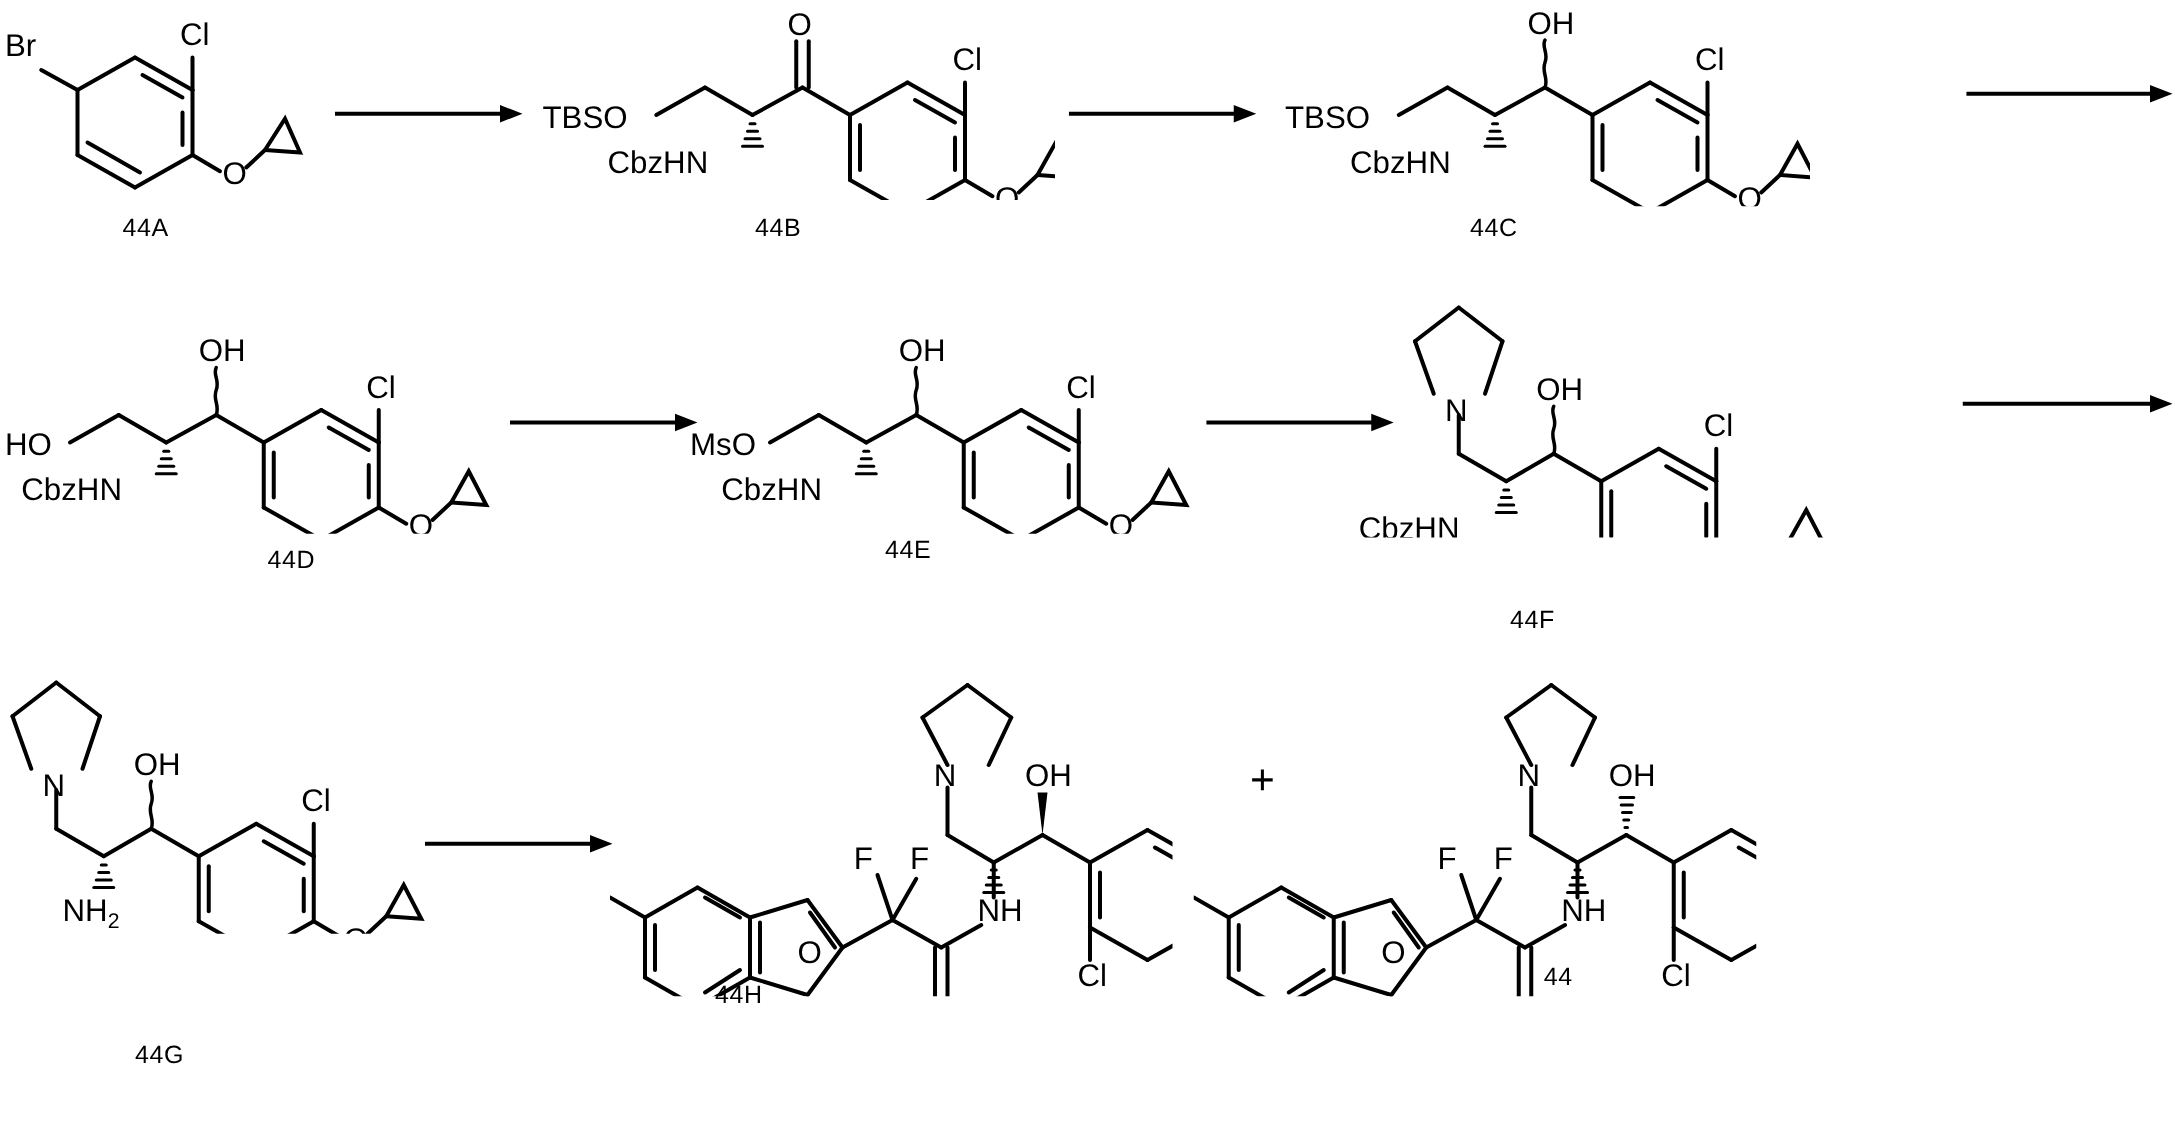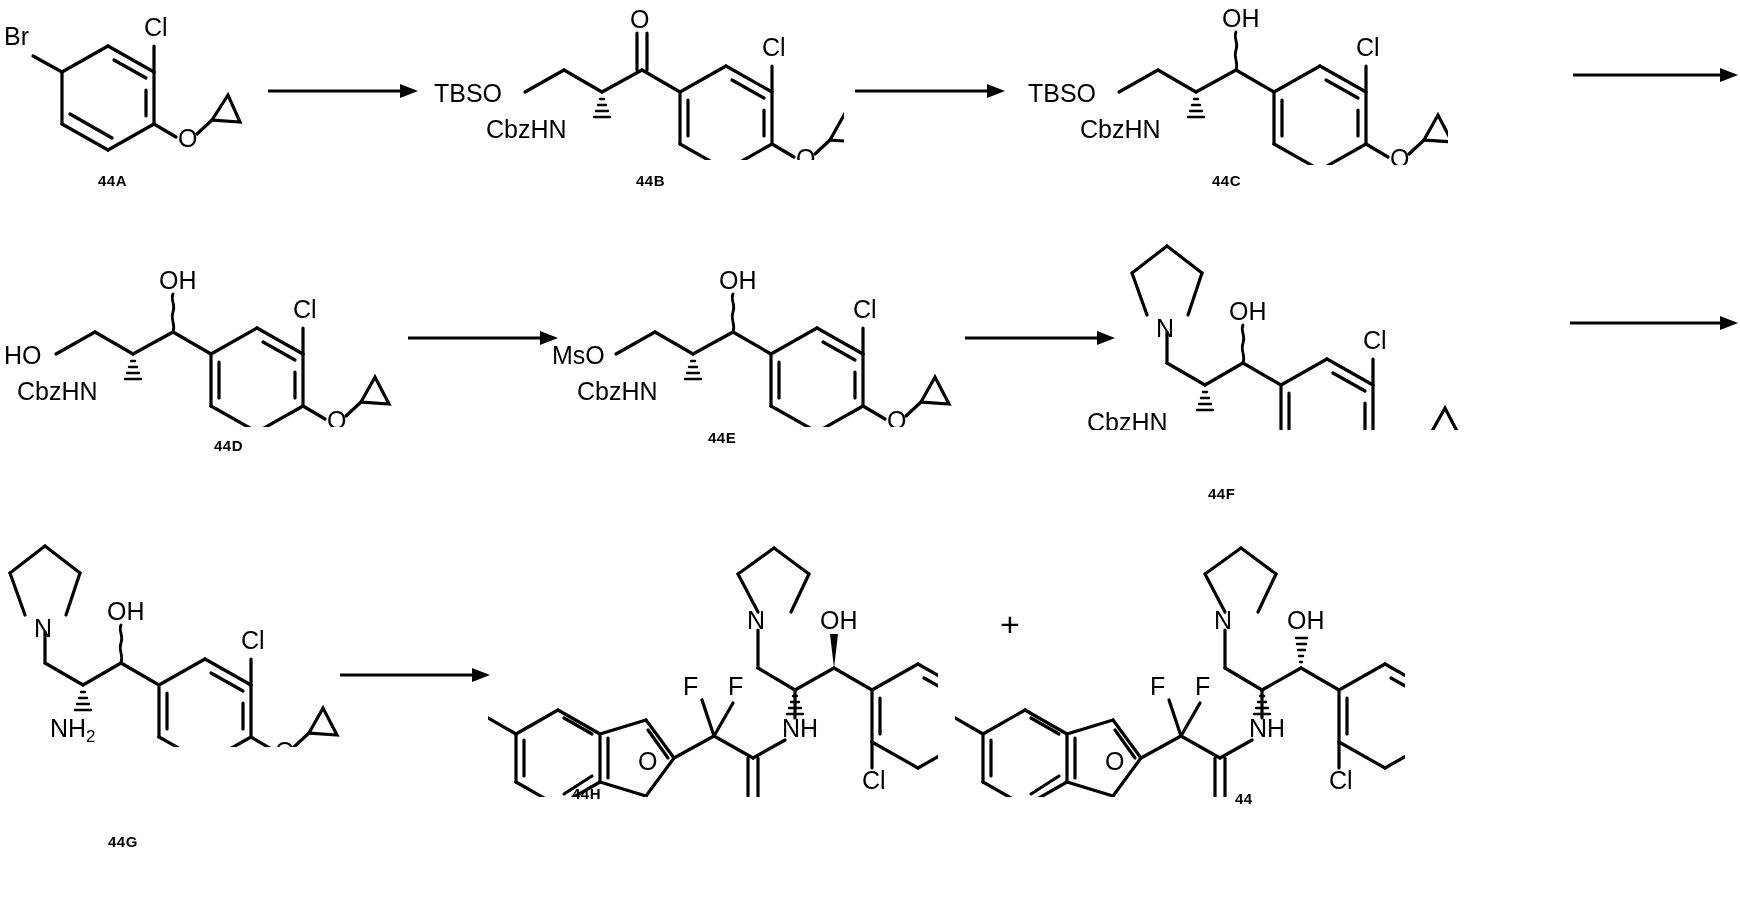--- a/index.html
+++ b/index.html
@@ -1,20 +1,20 @@
 <!DOCTYPE html>
 <html><head>
 <meta charset="utf-8">
 <style>
   html,body{margin:0;padding:0;background:#fff;}
   body{width:1740px;height:909px;font-family:"Liberation Sans",sans-serif;color:#000;overflow:hidden;}
   #scheme{position:relative;width:1439px;height:909px;}
   svg{display:block;}
   .stage{position:absolute;}
-  .lbl{position:absolute;font-weight:bold;font-size:15px;font-family:"Liberation Sans",sans-serif;letter-spacing:.5px;}
+  .lbl{position:absolute;font-weight:normal;font-size:20px;font-family:"Liberation Sans",sans-serif;letter-spacing:.5px;}
   text{font-family:"Liberation Sans",sans-serif;}
 </style>
 </head>
 <body>
 
 <div id="scheme">
 
 <div class="stage" style="left:0px;top:0px;">
 <svg width="250" height="160" viewBox="0 0 250 160">
   <g fill="none" stroke="#000" stroke-width="3.2" stroke-linecap="round">
@@ -91,21 +91,21 @@
   <text x="372" y="167" font-size="25">O</text>
 
   <g stroke="#000" stroke-width="2.4" stroke-linecap="round">
     <path d="M176,99 L180,99"></path>
     <path d="M174,105 L182,105"></path>
     <path d="M172,111 L184,111"></path>
     <path d="M170,117 L186,117"></path>
   </g>
 </svg>
 </div>
-<div class="lbl" style="left:604px;top:172px;margin-left:32px;">44B</div>
+<div class="lbl" style="left:604px;top:172px;">44B</div>
 
 <div class="stage" style="left:855px;top:78px;">
 <svg width="150" height="26" viewBox="0 0 150 26">
   <g stroke="#000" stroke-width="3.2" fill="none">
           <path d="M0,13 L138,13"></path>
         </g>
   <polygon points="150,13 132,6 132,20" fill="#000"></polygon>
 </svg>
 </div>
 
@@ -139,21 +139,21 @@
   <text x="338" y="56" font-size="25">Cl</text>
   <text x="372" y="167" font-size="25">O</text>
   <g stroke="#000" stroke-width="2.4" stroke-linecap="round">
     <path d="M176,99 L180,99"></path>
     <path d="M174,105 L182,105"></path>
     <path d="M172,111 L184,111"></path>
     <path d="M170,117 L186,117"></path>
   </g>
 </svg>
 </div>
-<div class="lbl" style="left:1212px;top:172px;">44C</div>
+<div class="lbl" style="left:1176px;top:172px;">44C</div>
 
 <div class="stage" style="left:1573px;top:62px;">
 <svg width="165" height="26" viewBox="0 0 165 26">
   <g stroke="#000" stroke-width="3.2" fill="none">
           <path d="M0,13 L153,13"></path>
         </g>
   <polygon points="165,13 147,6 147,20" fill="#000"></polygon>
 </svg>
 </div>
 
@@ -509,15 +509,15 @@
   <text x="195" y="183" font-size="25">F</text>
   <text x="240" y="183" font-size="25">F</text>
   <text x="253" y="303" font-size="25">O</text>
   <text x="294" y="225" font-size="25">NH</text>
   <text x="332" y="117" font-size="25">OH</text>
   <text x="259" y="117" font-size="25">N</text>
   <text x="374" y="277" font-size="25">Cl</text>
   <text x="500" y="253" font-size="25">O</text>
 </svg>
 </div>
-<div class="lbl" style="left:1235px;top:790px;">44</div>
+<div class="lbl" style="left:1235px;top:771px;">44</div>
 
 </div>
 
 </body></html>

